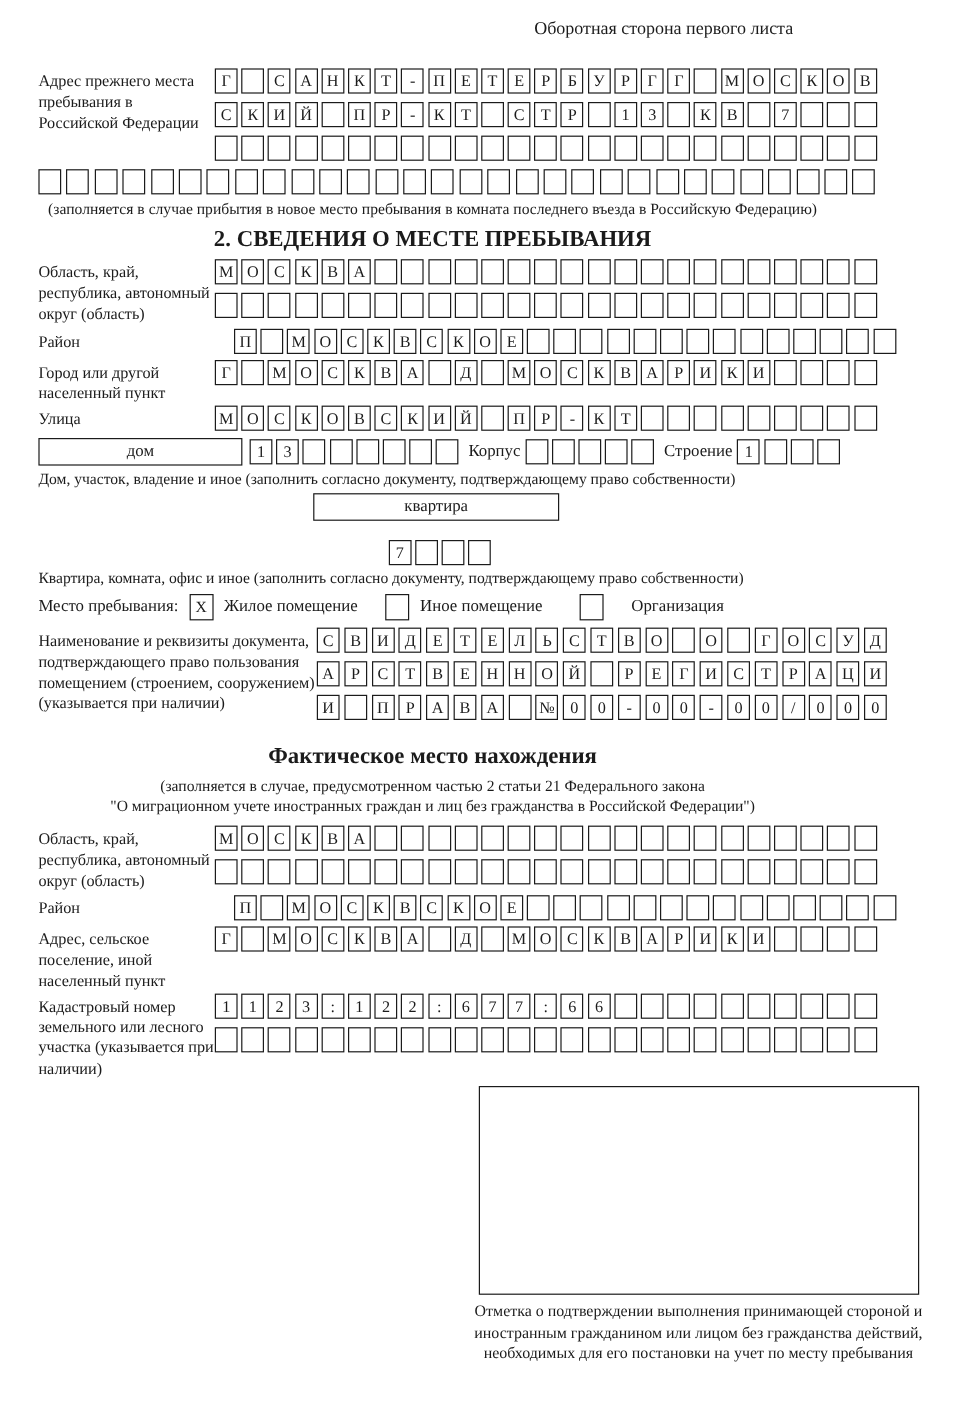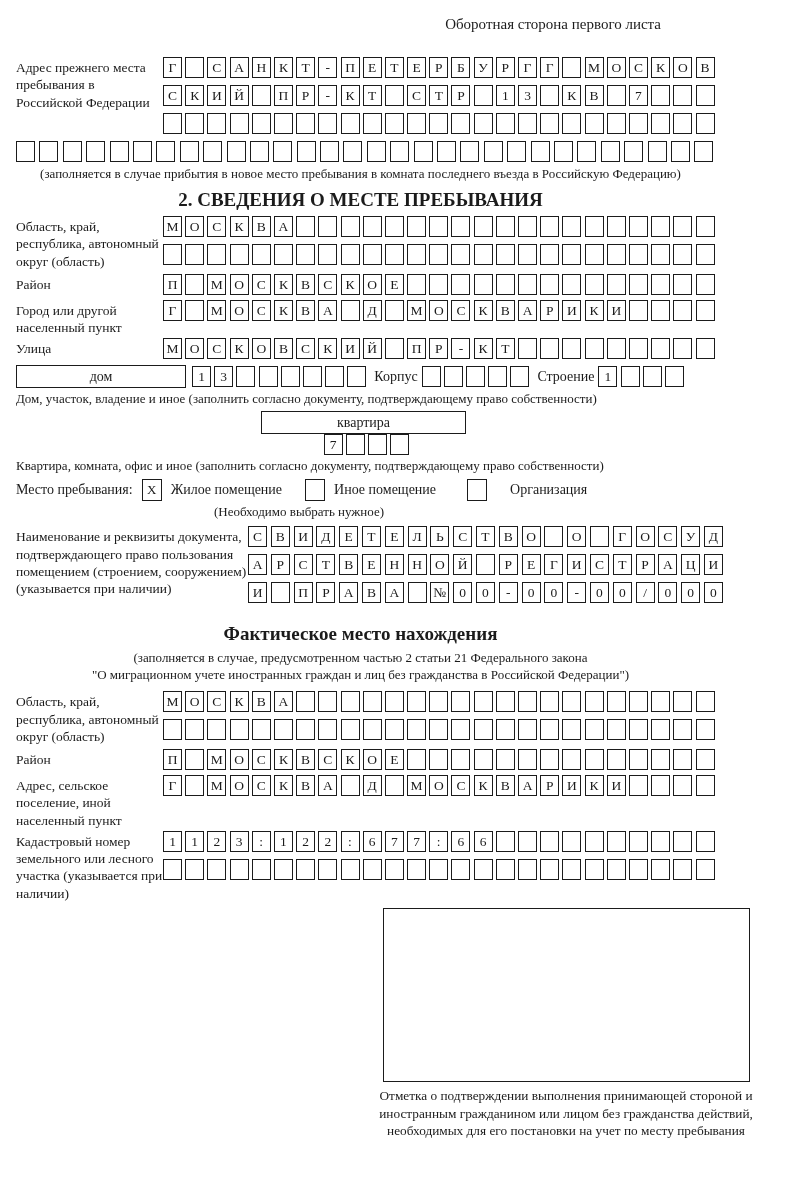--- a/index.html
+++ b/index.html
@@ -1,20 +1,20 @@
 <!DOCTYPE html>
 <html><head>
 <meta charset="utf-8">
 <style>
   html,body{margin:0;padding:0;background:#fff;}
   body{width:800px;height:1180px;overflow:hidden;color:#1b1b1b;
        font-family:"Liberation Serif", serif;}
   .page{position:relative;width:721px;height:1180px;}
   .back-note{font-size:15px;text-align:right;padding:16px 60px 0 0;}
-  .content{padding:0 16px;}
+  .content{padding:0 32px;}
   .frow{display:flex;align-items:flex-start;}
   .flabel{width:147px;flex:none;font-size:13.5px;line-height:1.28;padding-top:2px;}
   .flabel.wide{width:232px;}
   .rows{display:flex;flex-direction:column;gap:7px;}
   .grid{display:flex;}
   .g25{gap:3.2px;}
   .g30{gap:4.4px;}
   .g21{gap:3.8px;}
   .cell{width:17px;height:19px;border:1.5px solid #1b1b1b;flex:none;
         display:flex;align-items:center;justify-content:center;
@@ -26,21 +26,21 @@
             justify-content:center;font-size:14px;flex:none;}
   .house-box{width:168px;}
   .apt-box{width:203px;}
   .inline-lbl{font-size:14px;padding-top:3px;}
   .checkbox{width:18px;height:20px;border:1.5px solid #1b1b1b;flex:none;
             display:flex;align-items:center;justify-content:center;font-size:13px;}
   .stay-row{display:flex;align-items:center;gap:9px;font-size:14px;margin-top:5px;}
   .stamp-box{width:365px;height:172px;border:1.5px solid #1b1b1b;margin:6px 0 0 367px;}
   .stamp-caption{width:400px;margin:5px 0 0 350px;font-size:13.3px;line-height:1.33;
                  text-align:center;}
-  .mt2{margin-top:2px;}.mt4{margin-top:4px;}.mt5{margin-top:5px;}
+  .mt2{margin-top:2px;}.mt4{margin-top:4px;gap:16px;}.mt5{margin-top:5px;}
   .mt6{margin-top:6px;}.mt7{margin-top:7px;}.mt8{margin-top:8px;}
   .mt20{margin-top:20px;}.mt24{margin-top:24px;}
   .gap6{margin-left:6px;}.gap8{margin-left:8px;}.gap4{margin-left:4px;}
 </style>
 </head>
 <body>
 
 <div class="page">
 
   <div class="back-note">Оборотная сторона первого листа</div>
@@ -365,21 +365,20 @@
 
     <div class="stay-row">
       <span>Место пребывания:</span>
       <span class="checkbox">X</span>
       <span>Жилое помещение</span>
       <span class="checkbox" style="margin-left:14px;"></span>
       <span>Иное помещение</span>
       <span class="checkbox" style="margin-left:22px;"></span>
       <span style="margin-left:14px;">Организация</span>
     </div>
-    <div class="note-left" style="margin-left:198px;">(Необходимо выбрать нужное)</div>
 
     <div class="frow mt6">
       <div class="flabel wide">Наименование и реквизиты документа, подтверждающего право пользования помещением (строением, сооружением) (указывается при наличии)</div>
       <div class="rows">
         <div class="grid g21">
             <div class="cell">С</div>
             <div class="cell">В</div>
             <div class="cell">И</div>
             <div class="cell">Д</div>
             <div class="cell">Е</div>

